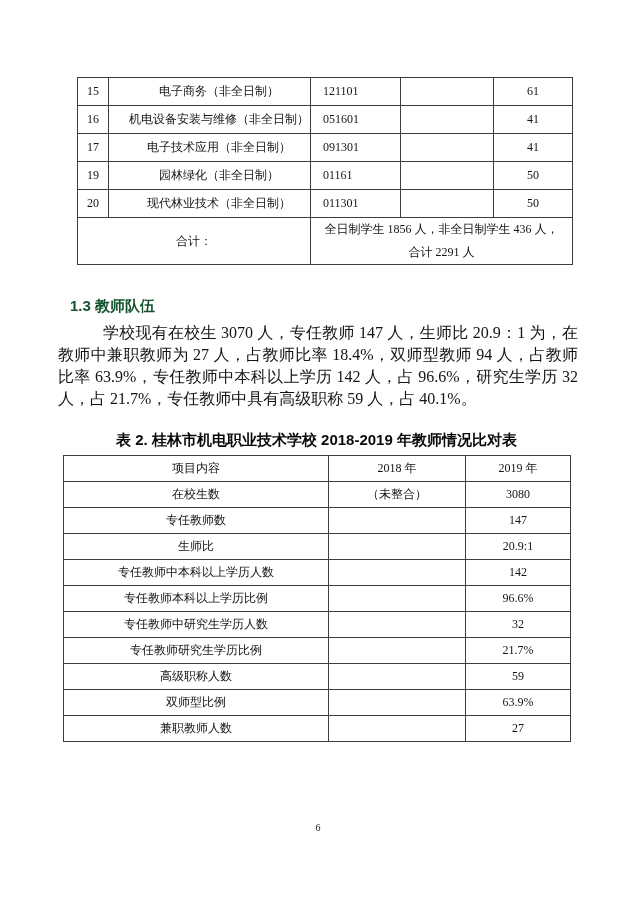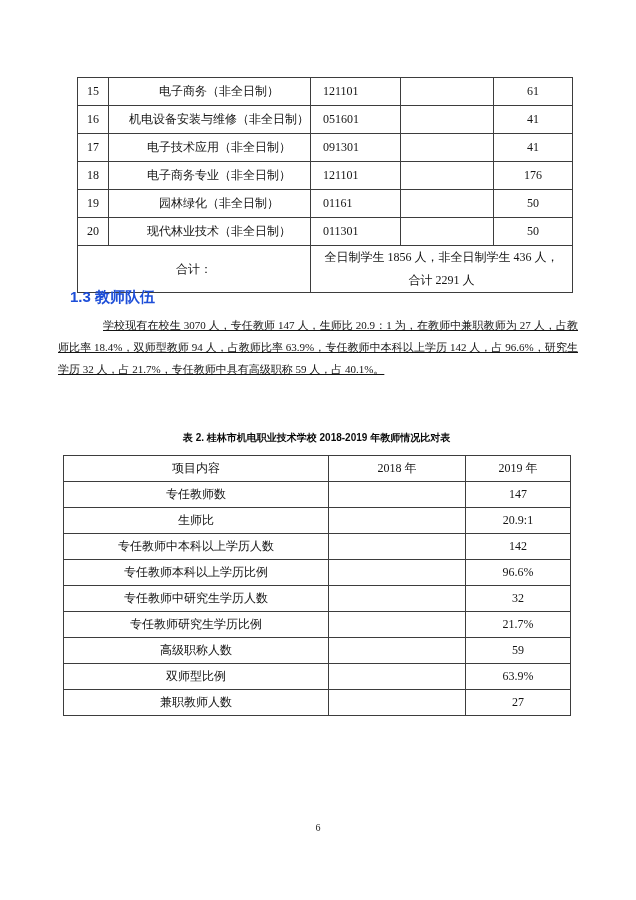--- a/index.html
+++ b/index.html
@@ -26,36 +26,36 @@
   .table1 td{height:27px;}
   .t1-no{text-align:center;}
   .t1-name{text-align:center;padding-left:19px;}
   .t1-code{text-align:left;padding-left:12px;}
   .t1-count{text-align:center;}
   .t1-total-label{text-align:center;height:48px;}
   .t1-total-value{text-align:center;height:48px;white-space:normal;}
   .t1-total-value div{line-height:23px;}
   
   .heading{
-    position:absolute;left:70px;top:288px;
+    position:absolute;left:70px;top:297px;
     font-family:"Liberation Sans", sans-serif;
-    font-weight:bold;font-size:15px;color:#1d4ed8;
+    font-weight:bold;font-size:15px;color:#14532d;
   }
   
   .para{
-    position:absolute;left:58px;top:314px;width:520px;
-    font-size:11px;line-height:22px;
-    text-align:justify;text-indent:45px;text-decoration:underline;
+    position:absolute;left:58px;top:322px;width:520px;
+    font-size:16px;line-height:22px;
+    text-align:justify;text-indent:45px;
   }
   
   .caption{
     position:absolute;left:63px;top:431px;width:507px;
     text-align:center;
     font-family:"Liberation Sans", sans-serif;
-    font-weight:bold;font-size:10px;color:#0a0a0a;
+    font-weight:bold;font-size:15px;color:#0a0a0a;
   }
   
   .table2{position:absolute;left:63px;top:455px;width:507px;}
   .table2 td{height:25px;text-align:center;}
   
   .page-number{
     position:absolute;left:0;top:822px;width:636px;
     text-align:center;font-size:10px;color:#222;
   }
 </style>
@@ -88,27 +88,20 @@
         <td class="t1-count">41</td>
       </tr>
       <tr>
         <td class="t1-no">17</td>
         <td class="t1-name">电子技术应用（非全日制）</td>
         <td class="t1-code">091301</td>
         <td class="t1-blank"></td>
         <td class="t1-count">41</td>
       </tr>
       <tr>
-        <td class="t1-no">18</td>
-        <td class="t1-name">电子商务专业（非全日制）</td>
-        <td class="t1-code">121101</td>
-        <td class="t1-blank"></td>
-        <td class="t1-count">176</td>
-      </tr>
-      <tr>
         <td class="t1-no">19</td>
         <td class="t1-name">园林绿化（非全日制）</td>
         <td class="t1-code">01161</td>
         <td class="t1-blank"></td>
         <td class="t1-count">50</td>
       </tr>
       <tr>
         <td class="t1-no">20</td>
         <td class="t1-name">现代林业技术（非全日制）</td>
         <td class="t1-code">011301</td>
@@ -135,20 +128,25 @@
     <colgroup>
       <col style="width:265px">
         <col style="width:137px">
         <col style="width:105px">
     </colgroup>
     <tbody>
       <tr>
         <td>项目内容</td>
         <td>2018 年</td>
         <td>2019 年</td>
+      </tr>
+      <tr>
+        <td>在校生数</td>
+        <td>（未整合）</td>
+        <td>3080</td>
       </tr>
       <tr>
         <td>专任教师数</td>
         <td></td>
         <td>147</td>
       </tr>
       <tr>
         <td>生师比</td>
         <td></td>
         <td>20.9:1</td>

